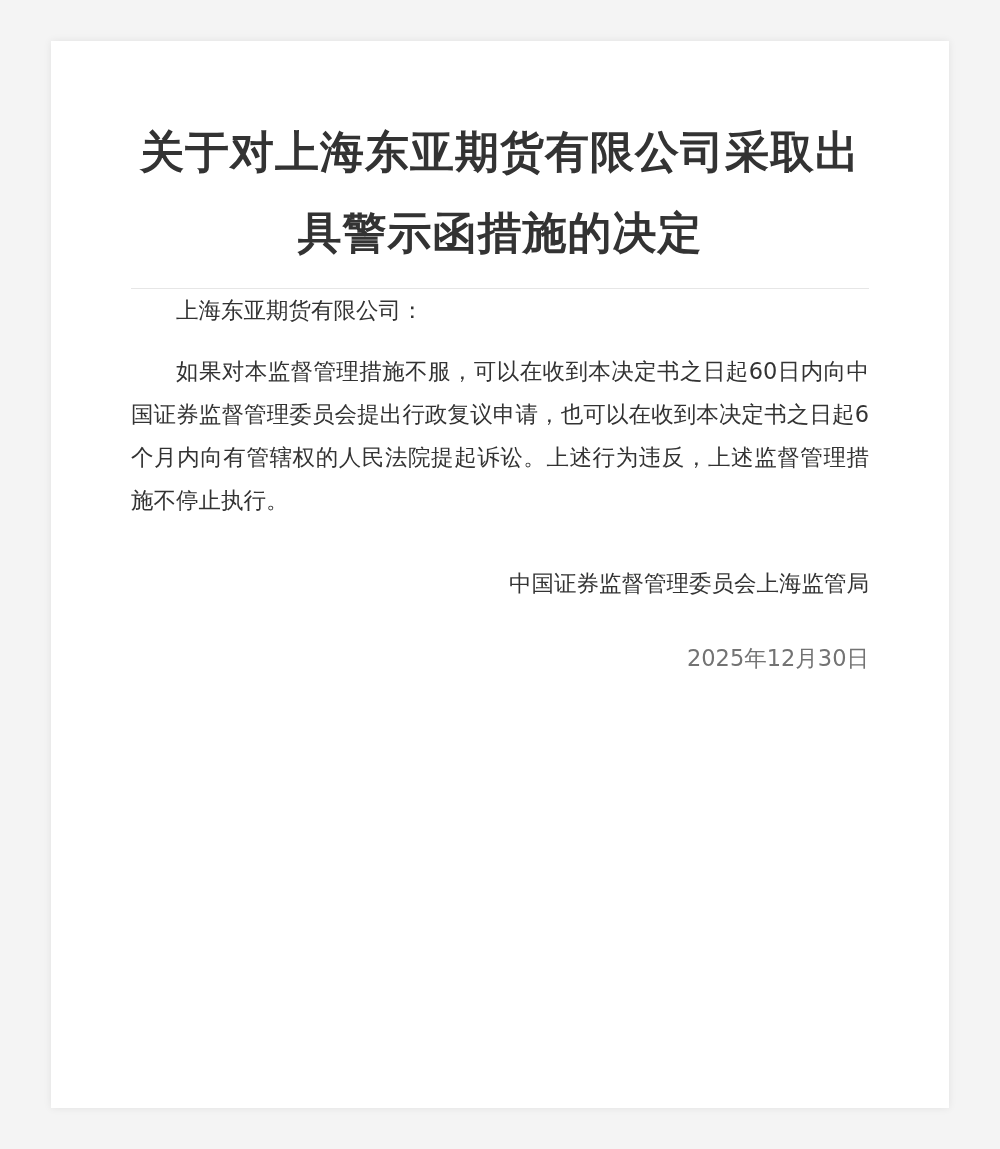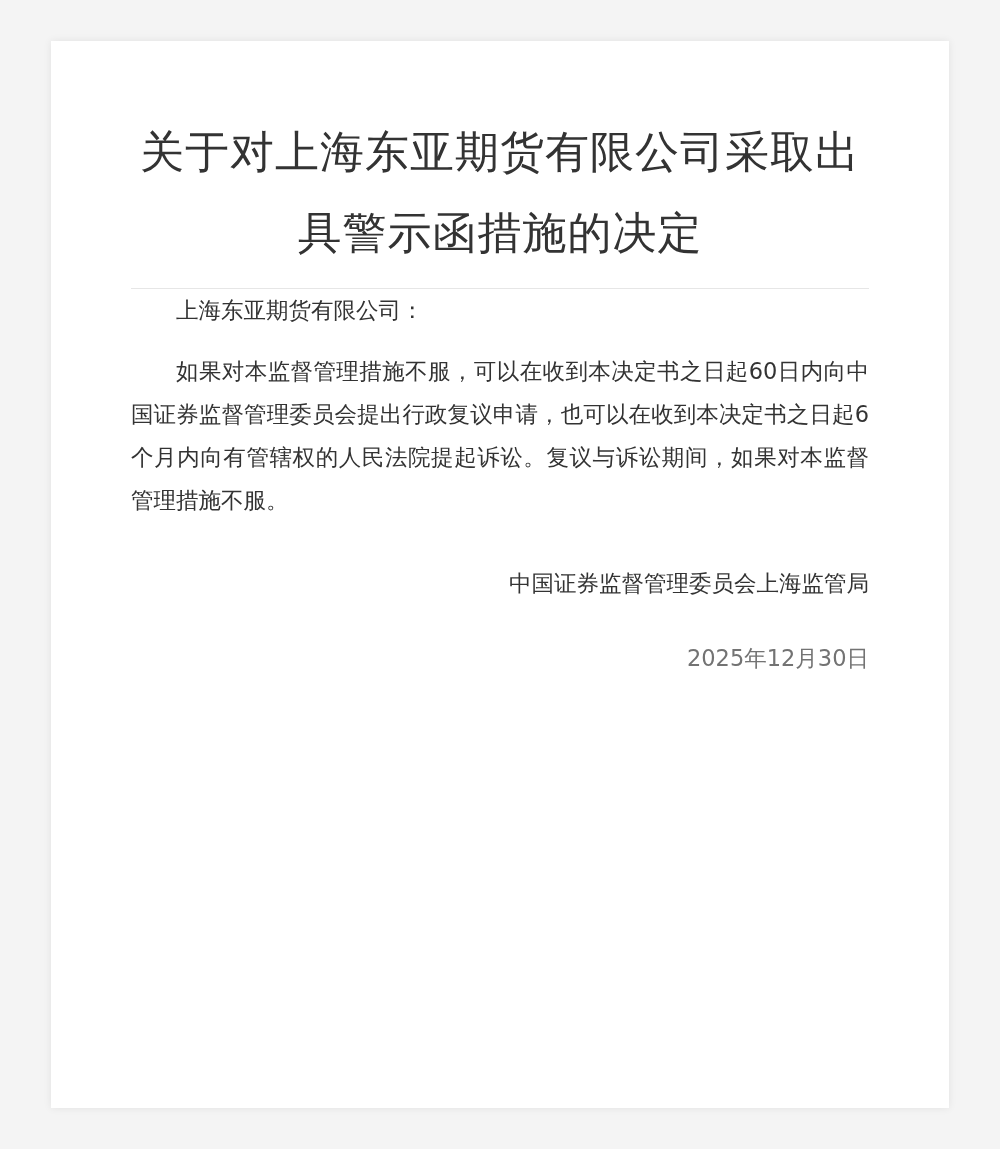--- a/index.html
+++ b/index.html
@@ -21,21 +21,21 @@
       width: 898px;
       height: 1067px;
       background: #ffffff;
       box-shadow: 0 0 8px rgba(0,0,0,0.08);
       box-sizing: border-box;
       padding: 0 80px;
     }
     .title {
       margin: 70px 0 0 0;
       font-size: 44px;
-      font-weight: normal;
+      font-weight: bold;
       line-height: 81px;
       text-align: center;
       color: #333333;
       letter-spacing: 1px;
       padding-bottom: 15px;
       border-bottom: 1px solid #e6e6e6;
     }
     .body {
     }
     .para {
@@ -64,17 +64,17 @@
       color: #737373;
     }
   </style>
 </head>
 <body>
 
 <div class="card">
   <h1 class="title">关于对上海东亚期货有限公司采取出具警示函措施的决定</h1>
   <div class="body">
     <p class="para salutation">上海东亚期货有限公司：</p>
-    <p class="para">如果对本监督管理措施不服，可以在收到本决定书之日起60日内向中国证券监督管理委员会提出行政复议申请，也可以在收到本决定书之日起6个月内向有管辖权的人民法院提起诉讼。复议与诉讼期间，如果对本监督管理措施不服。</p>
+    <p class="para">如果对本监督管理措施不服，可以在收到本决定书之日起60日内向中国证券监督管理委员会提出行政复议申请，也可以在收到本决定书之日起6个月内向有管辖权的人民法院提起诉讼。上述行为违反，上述监督管理措施不停止执行。</p>
   </div>
   <div class="sign">中国证券监督管理委员会上海监管局</div>
   <div class="date">2025年12月30日</div>
 </div>
 
 </body></html>

